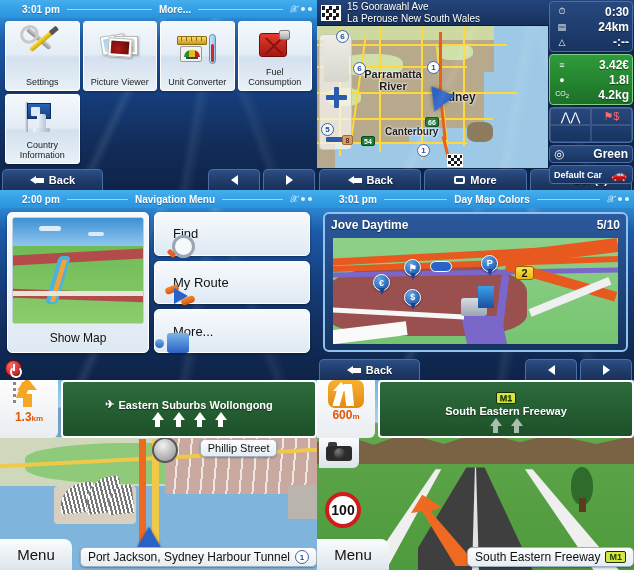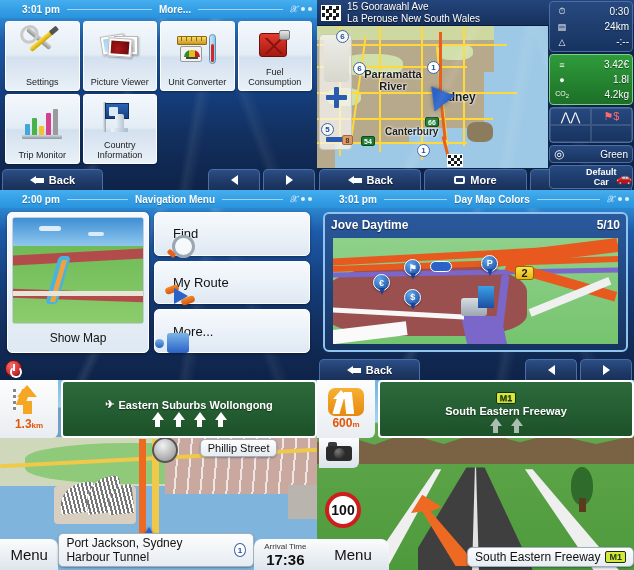--- a/index.html
+++ b/index.html
@@ -176,27 +176,27 @@
   .zp-plus,.zp-minus{ position:absolute; left:6px; width:21px; height:5px; background:#2a5bb0; border-radius:1px;}
   .zp-plus{ top:60px;} .zp-plus::after{content:"";position:absolute;left:8px;top:-8px;width:5px;height:21px;background:#2a5bb0;border-radius:1px;}
   .zp-minus{ top:102px;}
   .posarrow{position:absolute;width:0;height:0;border-left:13px solid transparent;border-right:13px solid transparent;
     border-bottom:22px solid #2a62c7; filter:drop-shadow(0 0 2px rgba(0,0,0,.4));}
   .sidepanel{ position:absolute; right:1px; top:1px; width:84px; bottom:23px; z-index:5;
     display:flex; flex-direction:column; gap:2px;}
   .sp-box{ background:linear-gradient(180deg,#27497f,#173360); border:1px solid #4b6ea5; border-radius:4px;
     padding:2px 3px; color:#fff;}
   .sp-row{ display:flex; align-items:center; justify-content:space-between; height:15px;}
-  .sp-val{ font-size:10px; font-weight:normal; text-shadow:0 1px 1px rgba(0,0,0,.5);}
+  .sp-val{ font-size:12px; font-weight:bold; text-shadow:0 1px 1px rgba(0,0,0,.5);}
   .sp-green{ background:linear-gradient(180deg,#2f9b3b,#1c7027); border-color:#7fcf86;}
   .sp-icon{ font-size:9px; opacity:.95; width:18px; text-align:center;}
   .sp-grid{ display:grid; grid-template-columns:1fr 1fr; grid-template-rows:1fr 1fr; height:34px;}
   .sp-cell{ border:1px solid rgba(255,255,255,.13); display:flex;align-items:center;justify-content:center;}
   .sp-foot{ display:flex; align-items:center; justify-content:space-between; padding:1px 4px;}
-  .sp-foot .lbl{ font-size:9px; font-weight:bold; line-height:10px; text-align:center;margin-left:32px;}
+  .sp-foot .lbl{ font-size:9px; font-weight:bold; line-height:10px; text-align:center;}
 
   
   .navmenu{ position:absolute; left:7px; right:7px; top:22px; bottom:27px; z-index:3; display:flex; gap:5px;}
   .showmap{ width:142px; background:linear-gradient(180deg,#f7fafd,#dfe9f3);
     border:1px solid #fff; border-radius:5px; box-shadow:0 1px 3px rgba(0,0,0,.4);
     display:flex; flex-direction:column; padding:4px;}
   .smthumb{ flex:1; border-radius:3px; overflow:hidden; position:relative; border:1px solid #c3cfdb;
     background:linear-gradient(180deg,#4f9fe0 0%,#7fc0ee 26%,#63ad4b 27%,#74c056 100%);}
   .smlabel{ text-align:center; font-size:12px; color:#111; padding:7px 0 3px;}
   .rightcol{ flex:1; display:flex; flex-direction:column; gap:5px;}
@@ -244,21 +244,21 @@
     box-shadow:0 1px 2px rgba(0,0,0,.4);}
   .pin::after{content:"";position:absolute;left:5px;top:13px;width:0;height:0;
     border-left:3px solid transparent;border-right:3px solid transparent;border-top:7px solid #15439b;}
   .extnum{position:absolute;background:linear-gradient(180deg,#ffe14d,#e8b613);border:1.5px solid #8a6a00;
     border-radius:3px;color:#1b1b1b;font-size:11px;font-weight:bold;padding:0 5px;}
 
   
   .drive{ position:absolute; inset:0; overflow:hidden; }
   .signbar{ position:absolute; left:0; right:0; top:0; height:58px; z-index:6; display:flex; gap:3px;}
   .turnbox{ width:58px; background:linear-gradient(180deg,#fdfdfd,#e9edf1); border-radius:0 0 6px 0;
-    display:flex; flex-direction:column; align-items:center; justify-content:center;}
+    display:flex; flex-direction:column; align-items:center; justify-content:flex-start;}
   .turndist{ font-size:12px; font-weight:bold; color:#e25608;}
   .turndist small{ font-size:8px;}
   .gsign{ flex:1; background:linear-gradient(180deg,#2d6b3c,#1d5129); border:2px solid #fff; border-radius:4px;
     display:flex; flex-direction:column; align-items:center; justify-content:center; color:#fff;
     font-size:11px; font-weight:bold; text-shadow:0 1px 1px rgba(0,0,0,.5); padding:2px 3px; gap:1px;}
   .gsign .lanes{ display:flex; gap:9px;}
   .uparrow{ width:0;height:0;border-left:6px solid transparent;border-right:6px solid transparent;
     border-bottom:8px solid rgba(255,255,255,.62); position:relative;}
   .uparrow::after{content:"";position:absolute;left:-2.5px;top:8px;width:5px;height:7px;background:rgba(255,255,255,.62);}
   .uparrow.solid{border-bottom-color:#fff;}
@@ -356,35 +356,20 @@
           <div class="ico">
             <div class="ic">
                 <div class="ic-can"></div>
               </div>
           </div>
           <div class="lbl">Fuel Consumption</div>
         </div>
         <div class="tile">
           <div class="ico">
             <div class="ic">
-              <div class="ic-bars">
-                <i style="height:11px;background:#3fa9d8"></i>
-                  <i style="height:17px;background:#49b24a"></i>
-                <i style="height:9px;background:#f2c12e"></i>
-                  <i style="height:22px;background:#d63f8c"></i>
-                <i style="height:26px;background:#9b9b9b"></i>
-              </div>
-              <div class="ic-base"></div>
-            </div>
-          </div>
-          <div class="lbl">Trip Monitor</div>
-        </div>
-        <div class="tile">
-          <div class="ico">
-            <div class="ic">
                 <div class="ic-pole"></div>
                 <div class="ic-flag"></div>
                 <div class="ic-col"></div>
               </div>
           </div>
           <div class="lbl">Country Information</div>
         </div>
       </div>
 
       <div class="btnbar">
@@ -699,24 +684,20 @@
 
       <div style="position:absolute;left:48%;top:30%;width:26px;height:26px;border-radius:50%;
         background:radial-gradient(circle at 40% 30%,#f2f2f2,#8b8b8b);border:2px solid #555;z-index:5"></div>
       <div class="street-bubble" style="position:absolute;left:63%;top:31%;z-index:5;font-size:11px">Phillip Street</div>
 
       <div class="botbar">
         <div class="menu-btn">Menu</div>
         <div class="street-bubble">
           <span>Port Jackson, Sydney Harbour Tunnel</span>
           <span class="shield" style="position:static;width:14px;height:14px">1</span>
-        </div>
-        <div class="eta">
-          <span class="cap">Arrival Time</span>
-          <span class="val">17:36</span>
         </div>
       </div>
     </div>
   </div>
 
   <div class="panel">
     <div class="drive">
       <div style="position:absolute;inset:0;background:linear-gradient(180deg,#6fb4e2 0%,#a8d3ee 22%,#63a84f 23%,#4f9a40 100%)"></div>
       <div style="position:absolute;left:0;top:24%;width:100%;height:22%;background:#7a6244;
         clip-path:polygon(0 40%,8% 22%,18% 46%,28% 18%,40% 44%,52% 14%,64% 40%,74% 20%,88% 44%,100% 24%,100% 100%,0 100%)"></div>

